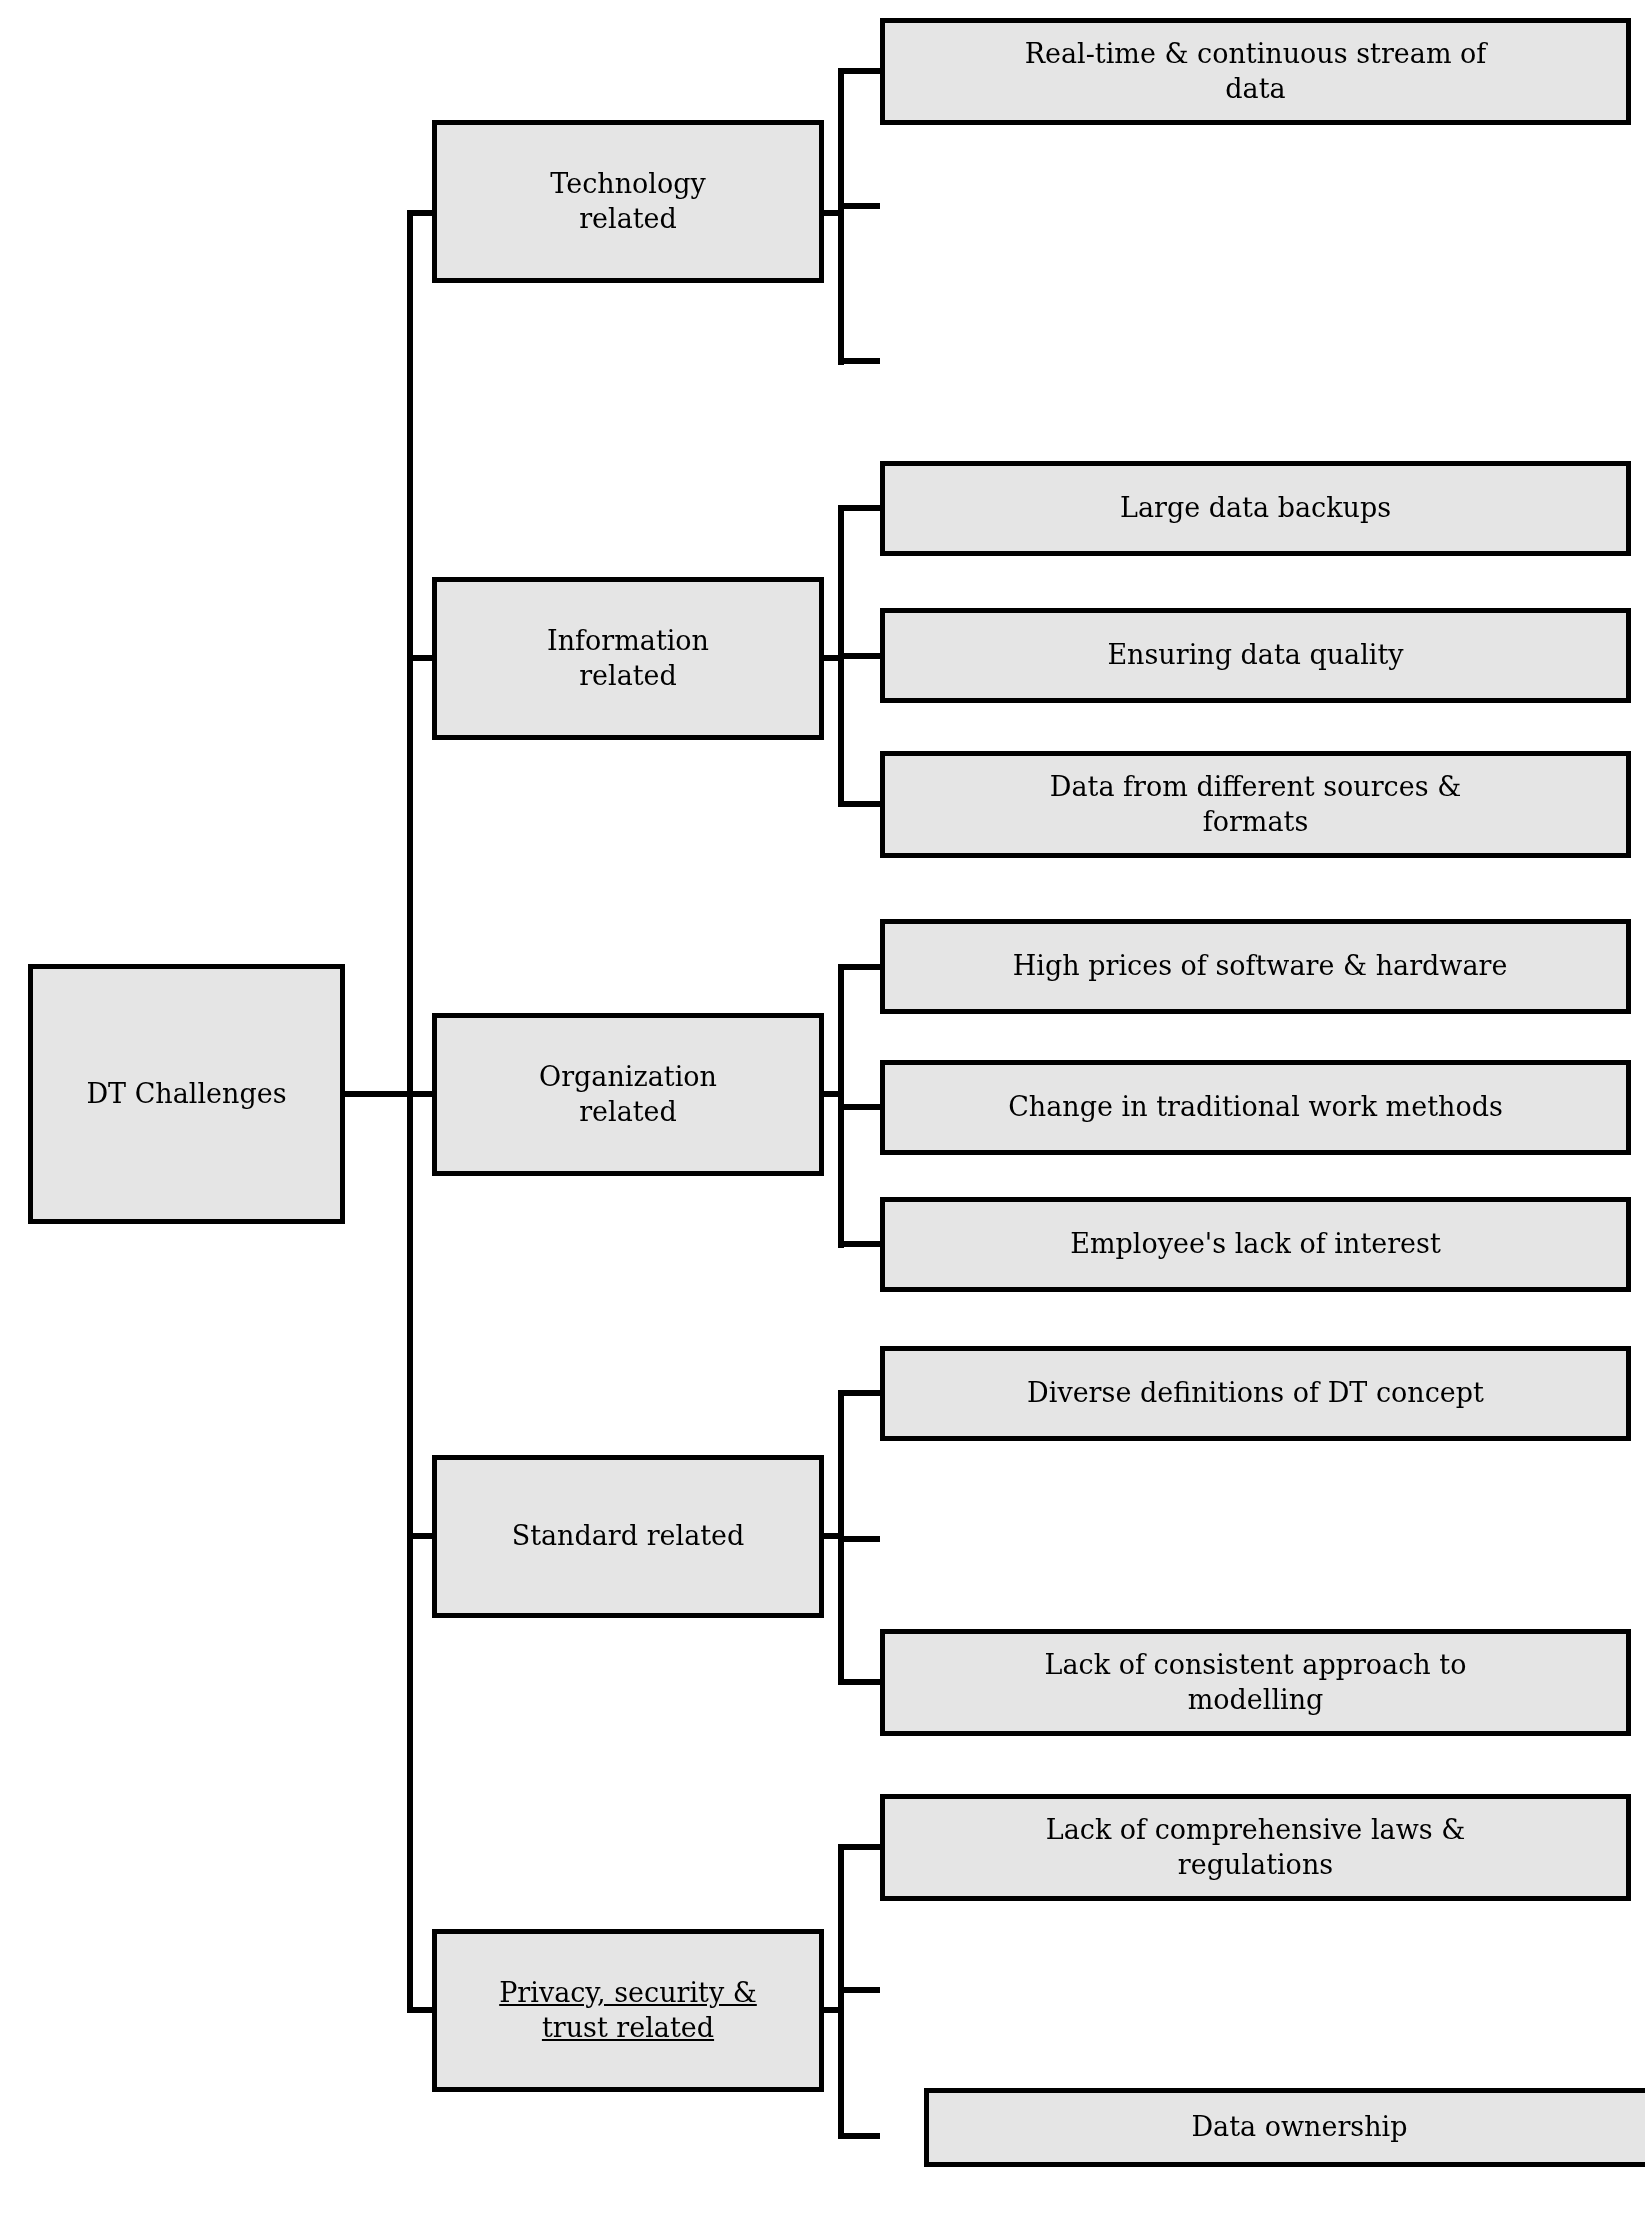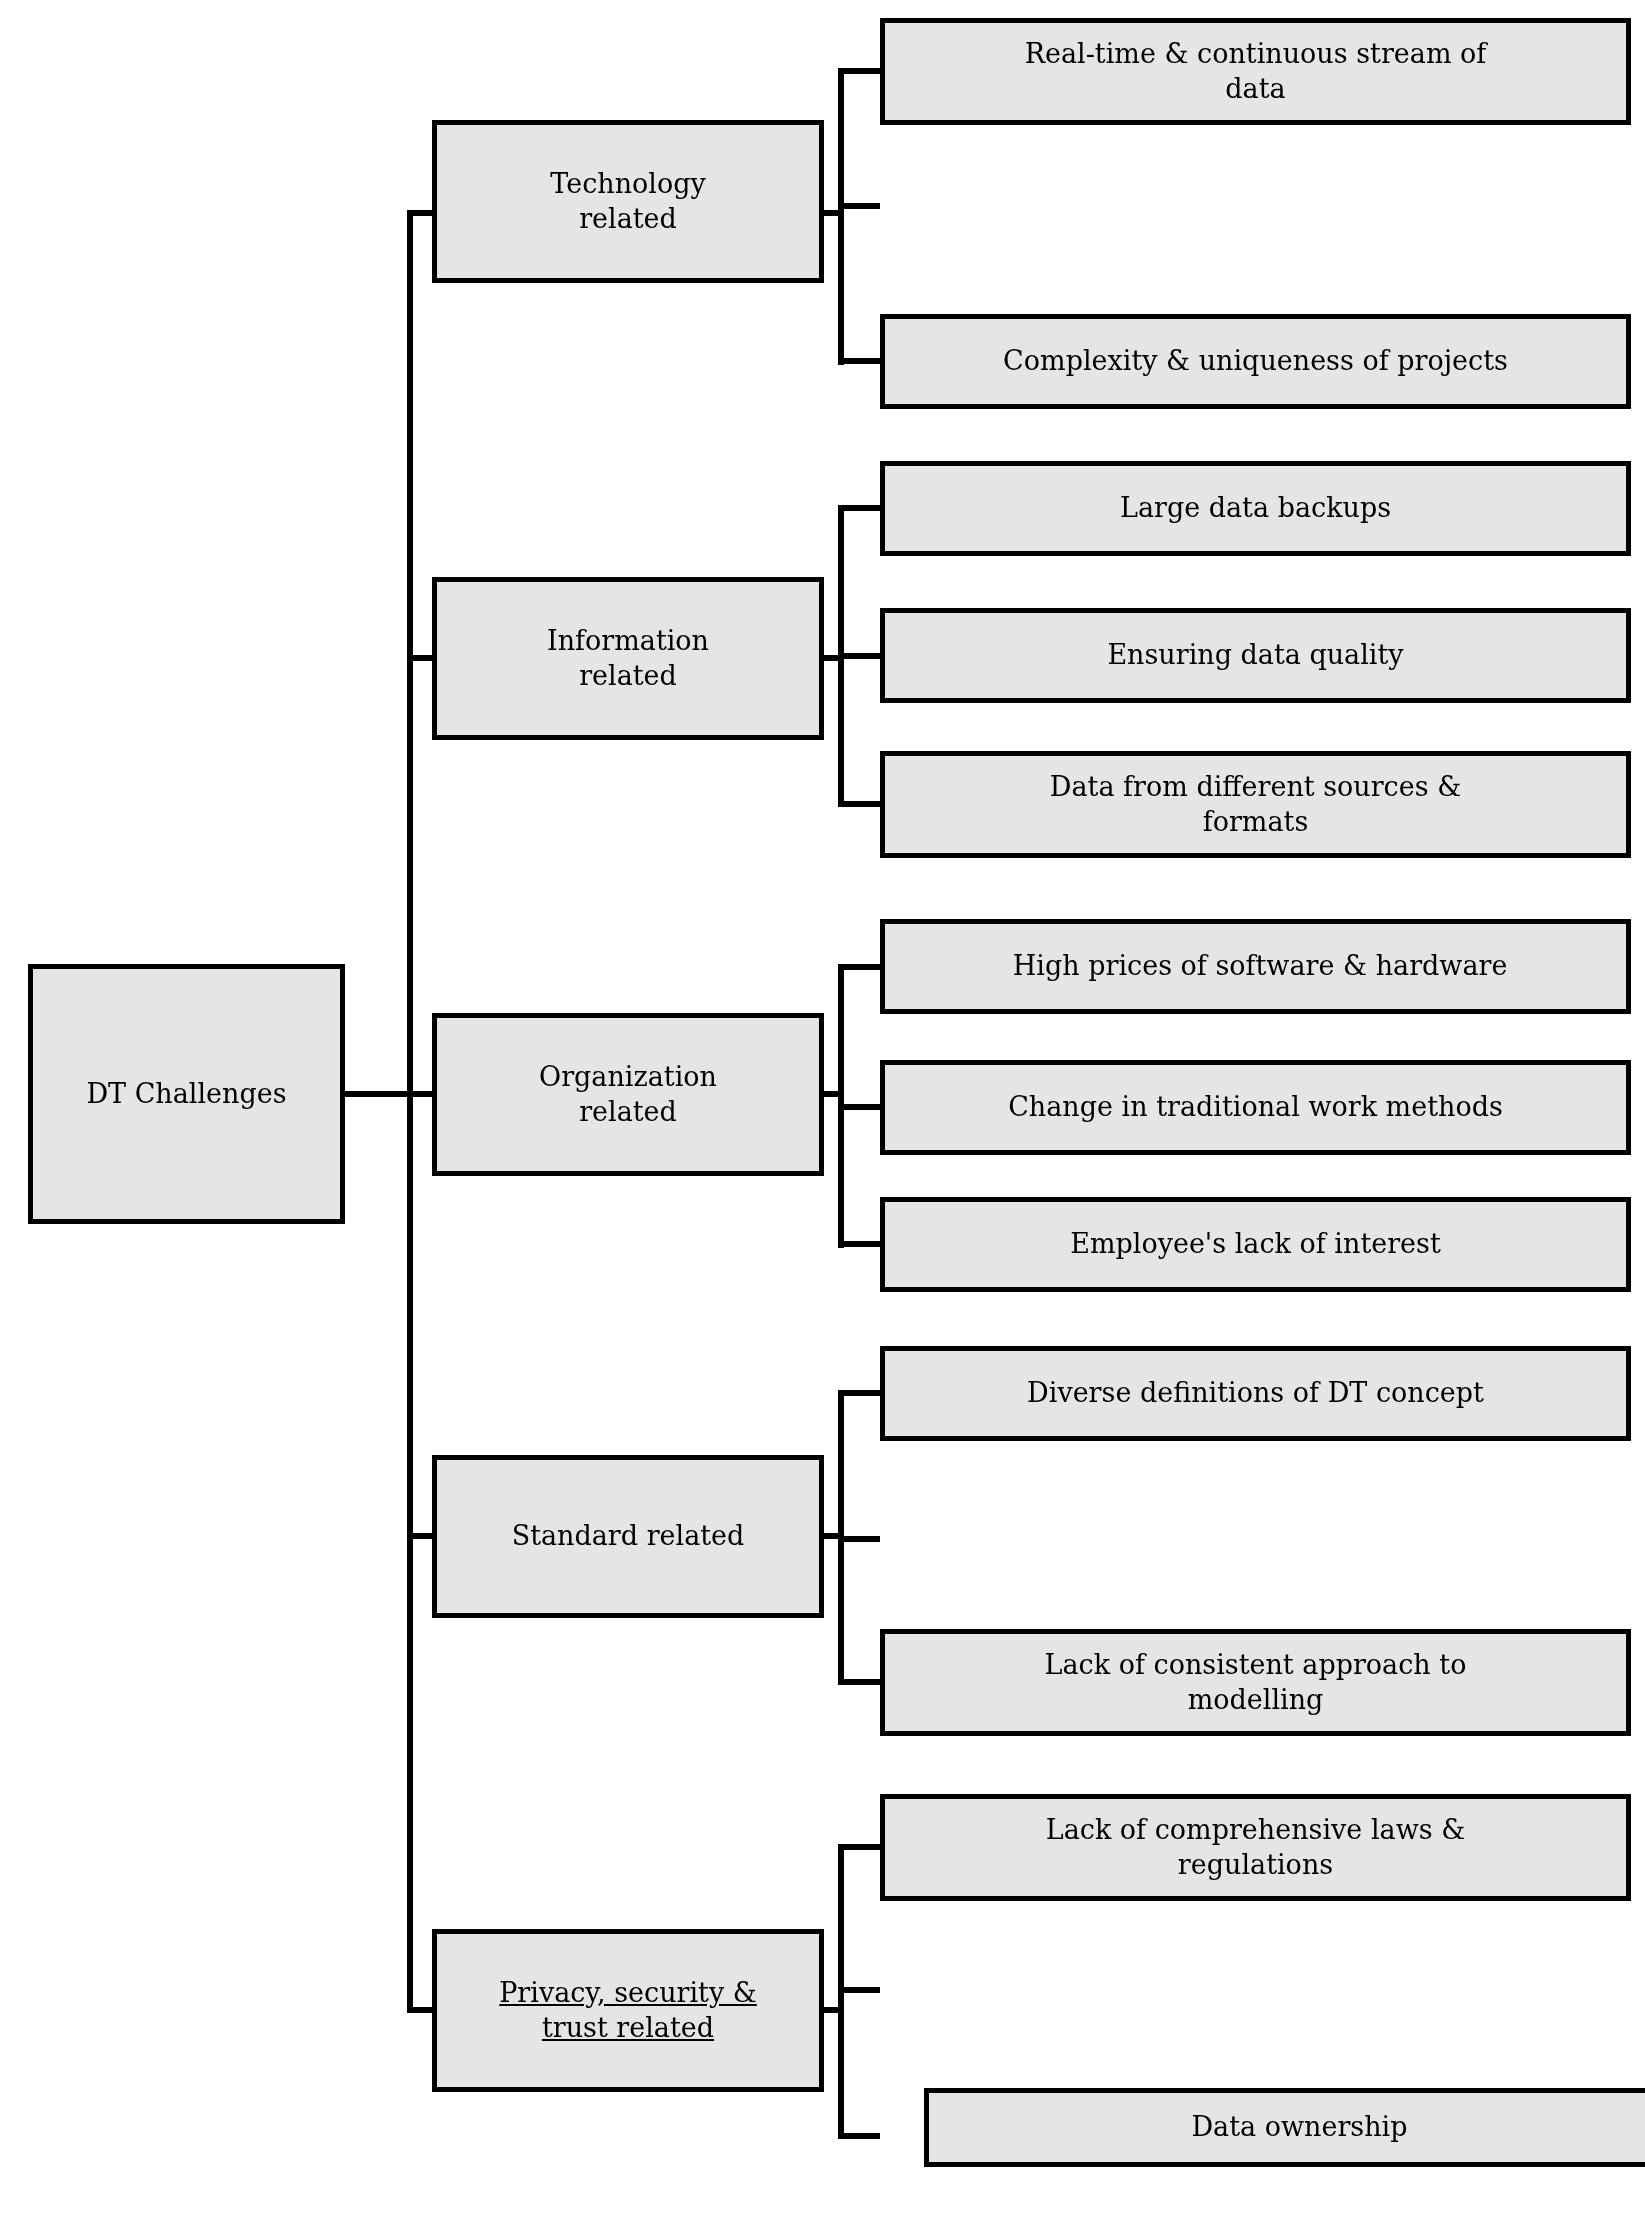--- a/index.html
+++ b/index.html
@@ -47,21 +47,20 @@
   <div class="box" style="left:432px; top:577px; width:392px; height:163px;">Information
 related</div>
   <div class="box" style="left:432px; top:1013px; width:392px; height:163px;">Organization
 related</div>
   <div class="box" style="left:432px; top:1455px; width:392px; height:163px;">Standard related</div>
   <div class="box" style="left:432px; top:1929px; width:392px; height:163px;text-decoration:underline;">Privacy, security &amp;
 trust related</div>
 
   <div class="box" style="left:880px; top:18px; width:751px; height:107px;">Real-time &amp; continuous stream of
 data</div>
-  <div class="box" style="left:880px; top:314px; width:751px; height:95px;">Complexity &amp; uniqueness of projects</div>
 
   <div class="box" style="left:880px; top:461px; width:751px; height:95px;">Large data backups</div>
   <div class="box" style="left:880px; top:608px; width:751px; height:95px;">Ensuring data quality</div>
   <div class="box" style="left:880px; top:751px; width:751px; height:107px;">Data from different sources &amp;
 formats</div>
 
   <div class="box" style="left:880px; top:919px; width:751px; height:95px;padding-left:17px;">High prices of software &amp; hardware</div>
   <div class="box" style="left:880px; top:1060px; width:751px; height:95px;">Change in traditional work methods</div>
   <div class="box" style="left:880px; top:1197px; width:751px; height:95px;">Employee's lack of interest</div>
 

